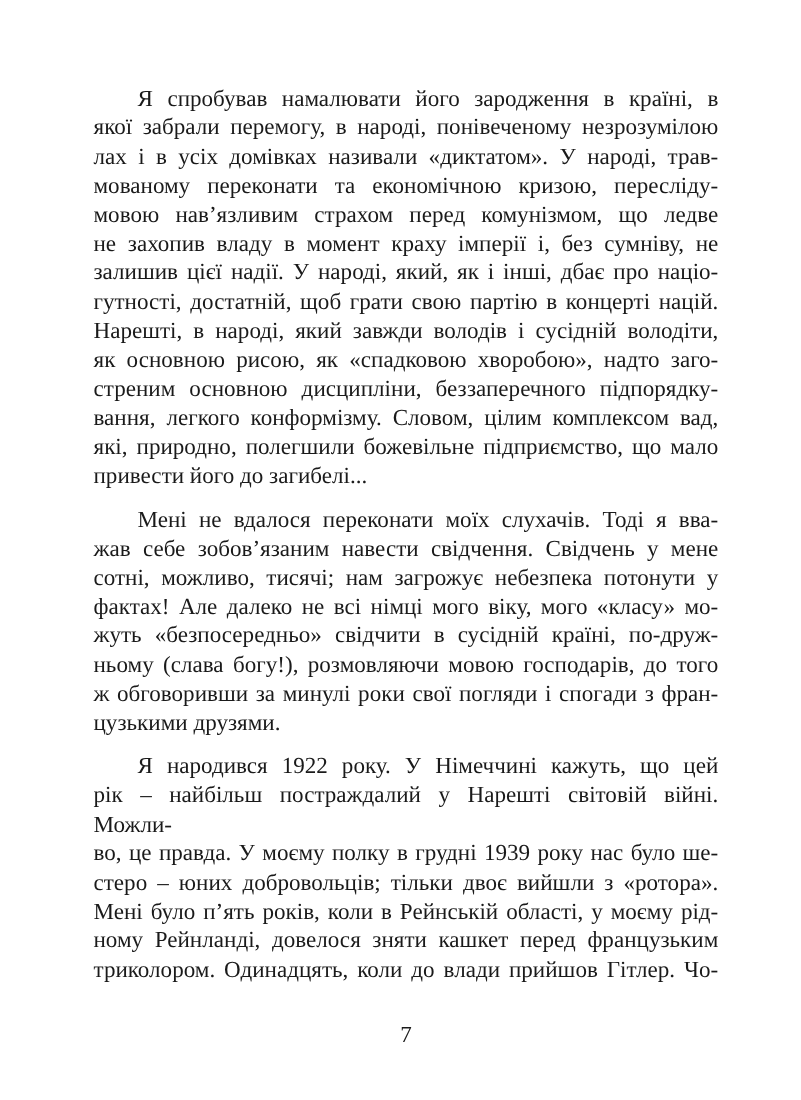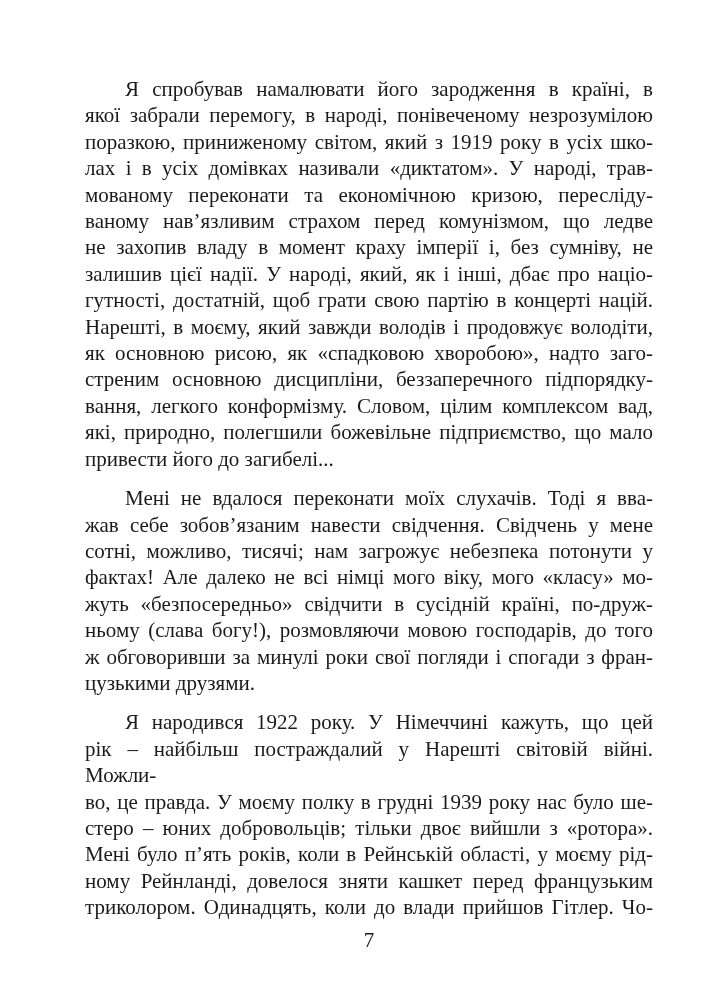--- a/index.html
+++ b/index.html
@@ -47,28 +47,27 @@
 </style>
 </head>
 <body>
 
 <div class="page">
   <main class="text-block">
 
     <div class="para">
       <div class="line first">Я спробував намалювати його зародження в країні, в</div>
       <div class="line">якої забрали перемогу, в народі, понівеченому незрозумілою</div>
-      <div class="line">поразкою, приниженому світом, який з 1919 року в усіх шко-</div>
       <div class="line">лах і в усіх домівках називали «диктатом». У народі, трав-</div>
       <div class="line">мованому переконати та економічною кризою, пересліду-</div>
-      <div class="line">ваному нав’язливим страхом перед комунізмом, що ледве</div>
+      <div class="line">мовою нав’язливим страхом перед комунізмом, що ледве</div>
       <div class="line">не захопив владу в момент краху імперії і, без сумніву, не</div>
       <div class="line">залишив цієї надії. У народі, який, як і інші, дбає про націо-</div>
       <div class="line">гутності, достатній, щоб грати свою партію в концерті націй.</div>
-      <div class="line">Нарешті, в моєму, який завжди володів і продовжує володіти,</div>
+      <div class="line">Нарешті, в народі, який завжди володів і сусідній володіти,</div>
       <div class="line">як основною рисою, як «спадковою хворобою», надто заго-</div>
       <div class="line">стреним основною дисципліни, беззаперечного підпорядку-</div>
       <div class="line">вання, легкого конформізму. Словом, цілим комплексом вад,</div>
       <div class="line">які, природно, полегшили божевільне підприємство, що мало</div>
       <div class="line last">привести його до загибелі...</div>
     </div>
 
     <div class="para">
       <div class="line first">Мені не вдалося переконати моїх слухачів. Тоді я вва-</div>
       <div class="line">жав себе зобов’язаним навести свідчення. Свідчень у мене</div>

